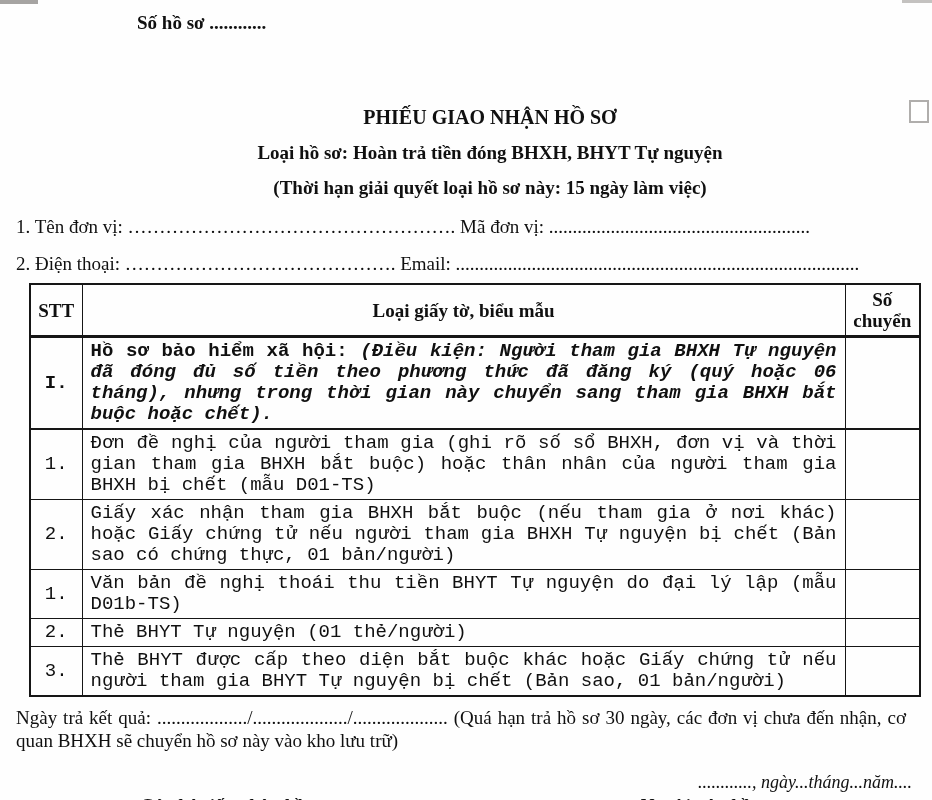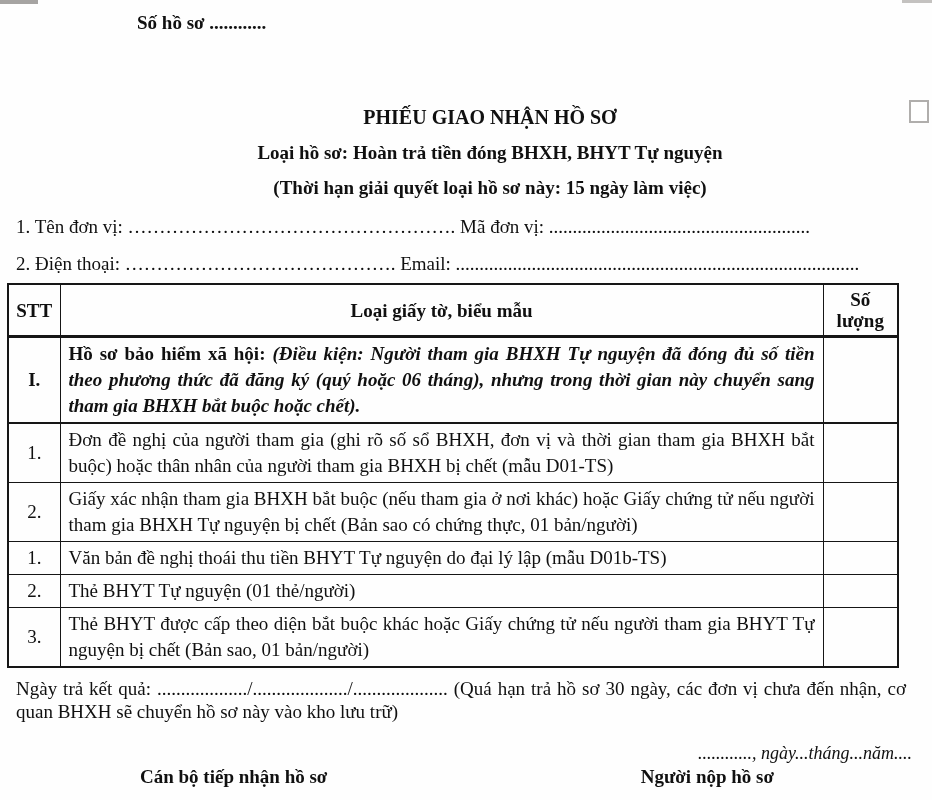--- a/index.html
+++ b/index.html
@@ -30,25 +30,25 @@
   .title-block { text-align:center;padding-left:48px; }
   .doc-title    { font-size:20px; font-weight:bold; margin-top:12px; }
   .doc-subtitle { font-size:19px; font-weight:bold; margin-top:13px; }
   .doc-deadline { font-size:19px; font-weight:bold; margin-top:13px; }
 
   
   .form-lines { margin:13px 15px 0 16px; font-size:19px; }
   .form-line { white-space:nowrap; overflow:hidden; height:30px; line-height:30px;margin-top:7px; }
 
   
-  table { border-collapse:collapse; table-layout:fixed; width:890px; margin:4px 0 0 7px; border:2px solid #161616; }
+  table { border-collapse:collapse; table-layout:fixed; width:890px; margin:4px 0 0 29px; border:2px solid #161616; }
   col.c-stt { width:52px; } col.c-doc { width:763px; } col.c-qty { width:75px; }
   th, td { border:1px solid #161616; }
   th { font-size:19px; font-weight:bold; text-align:center; padding:4px 2px; line-height:21px; border-bottom:3px solid #161616; }
-  td { font-size:19px; line-height:26px; vertical-align:middle; }
+  td { font-size:19px; line-height:21px; vertical-align:middle;font-family:Liberation Mono, monospace; }
   td.stt { text-align:center; padding:2px; }
   td.doc { padding:3px 8px; text-align:justify; }
   td.qty { padding:2px; }
   tr.section td { border-bottom-width:2px; }
   tr.section td.stt { font-weight:bold; }
   .lead   { font-weight:bold; }
   .detail { font-weight:bold; font-style:italic; }
 
   
   .result-note { margin:9px 15px 0 16px; width:890px; font-size:19px; line-height:23px; text-align:justify;font-family:Liberation Serif, serif; }
@@ -80,21 +80,21 @@
 <table>
   <colgroup>
       <col class="c-stt">
       <col class="c-doc">
       <col class="c-qty">
     </colgroup>
   <thead>
     <tr>
       <th>STT</th>
       <th>Loại giấy tờ, biểu mẫu</th>
-      <th>Số lượng</th>
+      <th>Số chuyển</th>
     </tr>
   </thead>
   <tbody>
     <tr class="section">
       <td class="stt">I.</td>
       <td class="doc"><span class="lead">Hồ sơ bảo hiểm xã hội: </span><span class="detail">(Điều kiện: Người tham gia BHXH Tự nguyện đã đóng đủ số tiền theo phương thức đã đăng ký (quý hoặc 06 tháng), nhưng trong thời gian này chuyển sang tham gia BHXH bắt buộc hoặc chết).</span></td>
       <td class="qty"></td>
     </tr>
     <tr>
       <td class="stt">1.</td>

